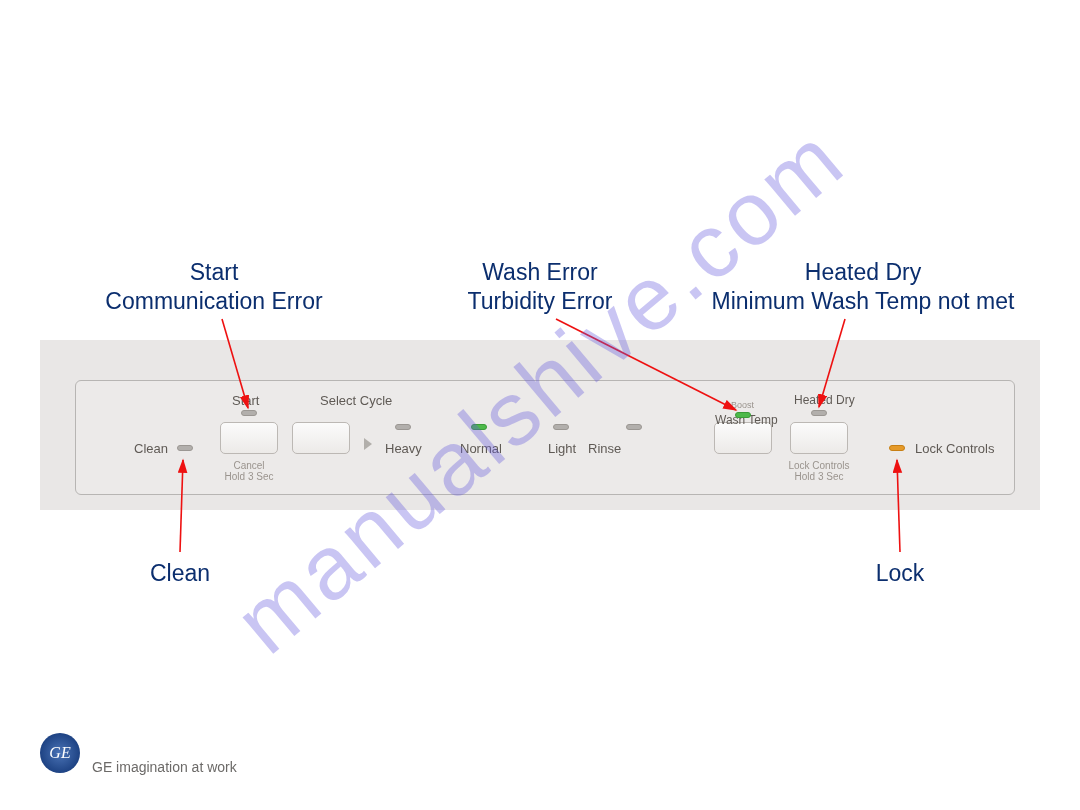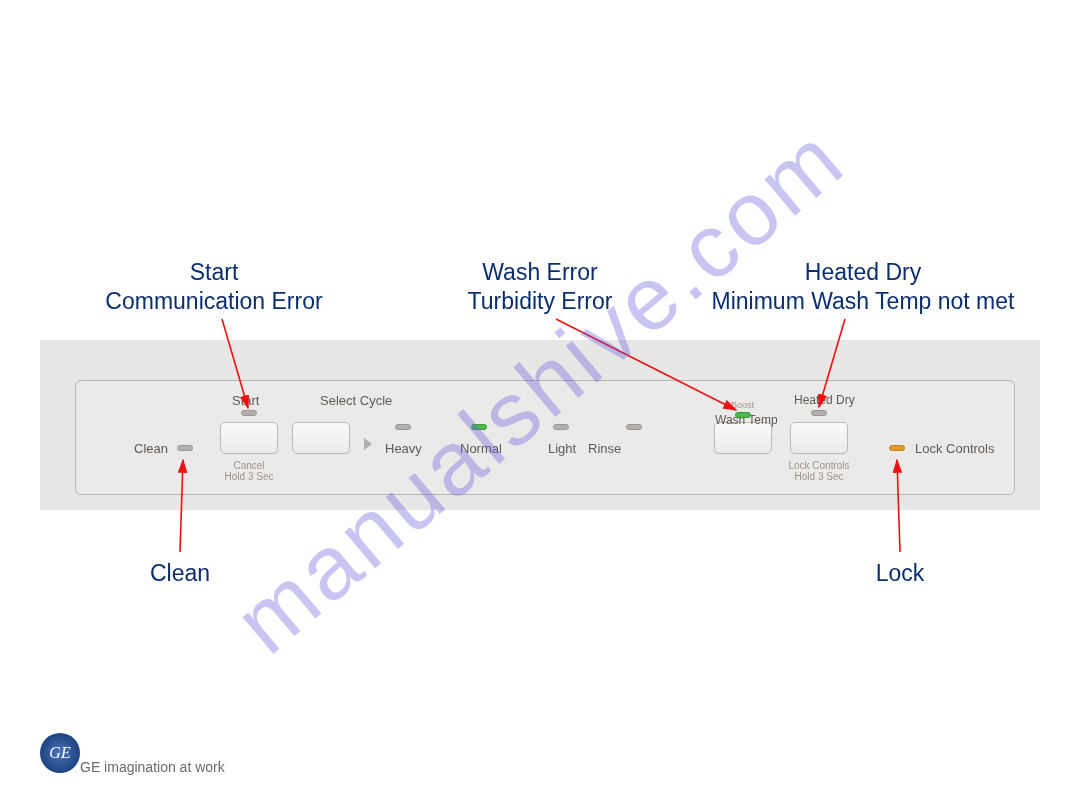--- a/index.html
+++ b/index.html
@@ -97,20 +97,21 @@
     height: 810px;
     pointer-events: none;
     z-index: 40;
   }
   .logo-area {
     position: absolute;
     bottom: 35px;
     left: 40px;
     display: flex;
     align-items: center;
+    gap: 12px;
   }
   .ge-circle {
     width: 40px;
     height: 40px;
     border-radius: 50%;
     background: radial-gradient(#4a73b6, #0b2e6e);
     color: #fff;
     display: flex;
     align-items: center;
     justify-content: center;

